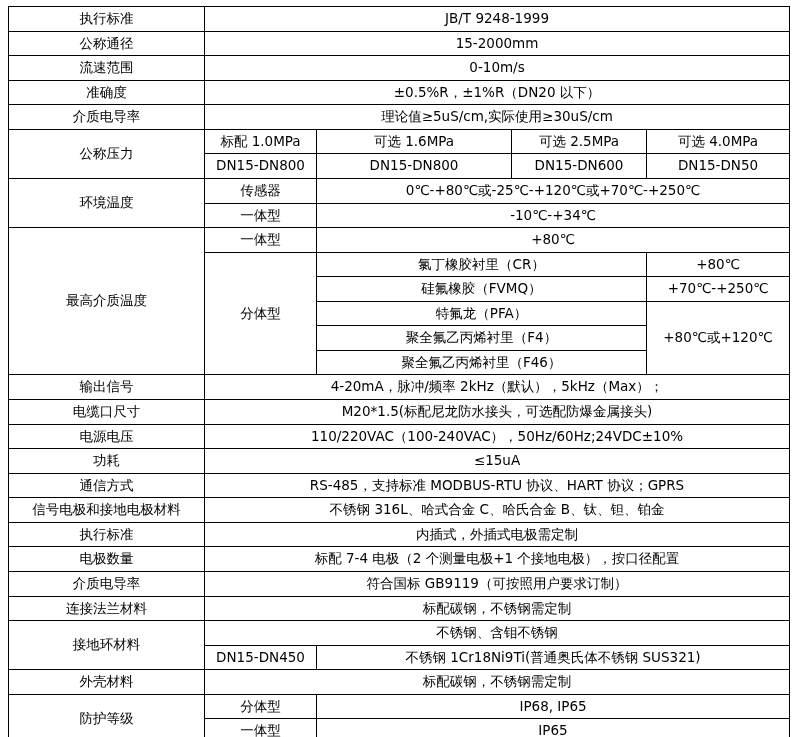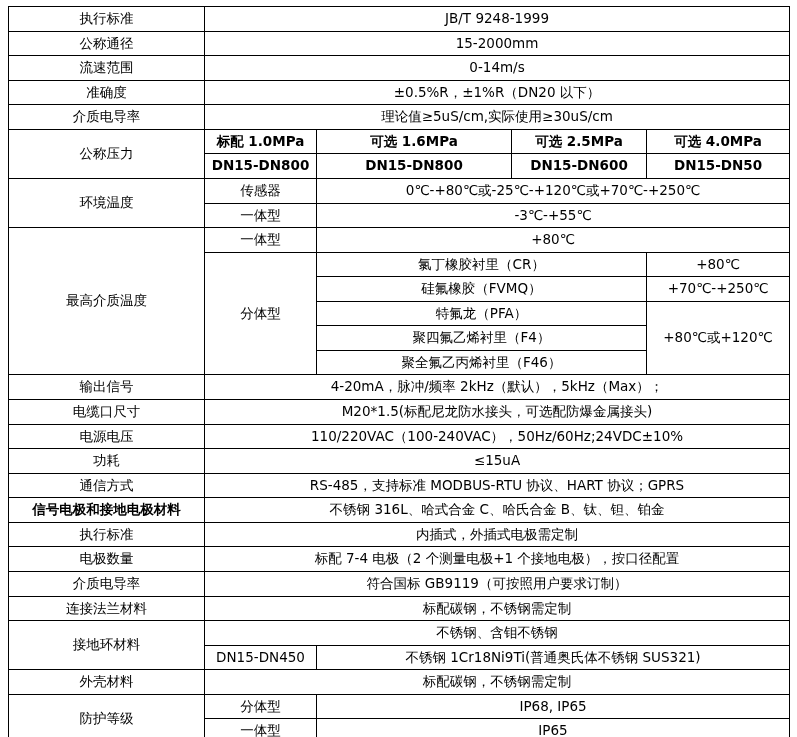--- a/index.html
+++ b/index.html
@@ -33,21 +33,20 @@
   td.label {
     width: 196px;
   }
   td.sub {
     width: 112px;
     margin-top: 20px;
   }
   td.tight {
     padding-left: 2px;
     padding-right: 2px;
-    font-weight: bold;
   }
 </style>
 </head>
 <body>
 
 <table id="spec-table">
   <colgroup>
     <col style="width:196px">
     <col style="width:112px">
     <col style="width:195px">
@@ -61,21 +60,21 @@
     <td colspan="4">JB/T 9248-1999</td>
   </tr>
 
   <tr>
     <td class="label">公称通径</td>
     <td colspan="4">15-2000mm</td>
   </tr>
 
   <tr>
     <td class="label">流速范围</td>
-    <td colspan="4">0-14m/s</td>
+    <td colspan="4">0-10m/s</td>
   </tr>
 
   <tr>
     <td class="label">准确度</td>
     <td colspan="4">±0.5%R，±1%R（DN20 以下）</td>
   </tr>
 
   <tr>
     <td class="label">介质电导率</td>
     <td colspan="4">理论值≥5uS/cm,实际使用≥30uS/cm</td>
@@ -95,21 +94,21 @@
     <td class="tight">DN15-DN50</td>
   </tr>
 
   <tr>
     <td class="label" rowspan="2">环境温度</td>
     <td class="sub">传感器</td>
     <td colspan="3">0℃-+80℃或-25℃-+120℃或+70℃-+250℃</td>
   </tr>
   <tr>
     <td class="sub">一体型</td>
-    <td colspan="3">-3℃-+55℃</td>
+    <td colspan="3">-10℃-+34℃</td>
   </tr>
 
   <tr>
     <td class="label" rowspan="6">最高介质温度</td>
     <td class="sub">一体型</td>
     <td colspan="3">+80℃</td>
   </tr>
   <tr>
     <td class="sub" rowspan="5">分体型</td>
     <td colspan="2">氯丁橡胶衬里（CR）</td>
@@ -117,21 +116,21 @@
   </tr>
   <tr>
     <td colspan="2">硅氟橡胶（FVMQ）</td>
     <td>+70℃-+250℃</td>
   </tr>
   <tr>
     <td colspan="2">特氟龙（PFA）</td>
     <td rowspan="3">+80℃或+120℃</td>
   </tr>
   <tr>
-    <td colspan="2">聚四氟乙烯衬里（F4）</td>
+    <td colspan="2">聚全氟乙丙烯衬里（F4）</td>
   </tr>
   <tr>
     <td colspan="2">聚全氟乙丙烯衬里（F46）</td>
   </tr>
 
   <tr>
     <td class="label">输出信号</td>
     <td colspan="4">4-20mA，脉冲/频率 2kHz（默认），5kHz（Max）；</td>
   </tr>
 

